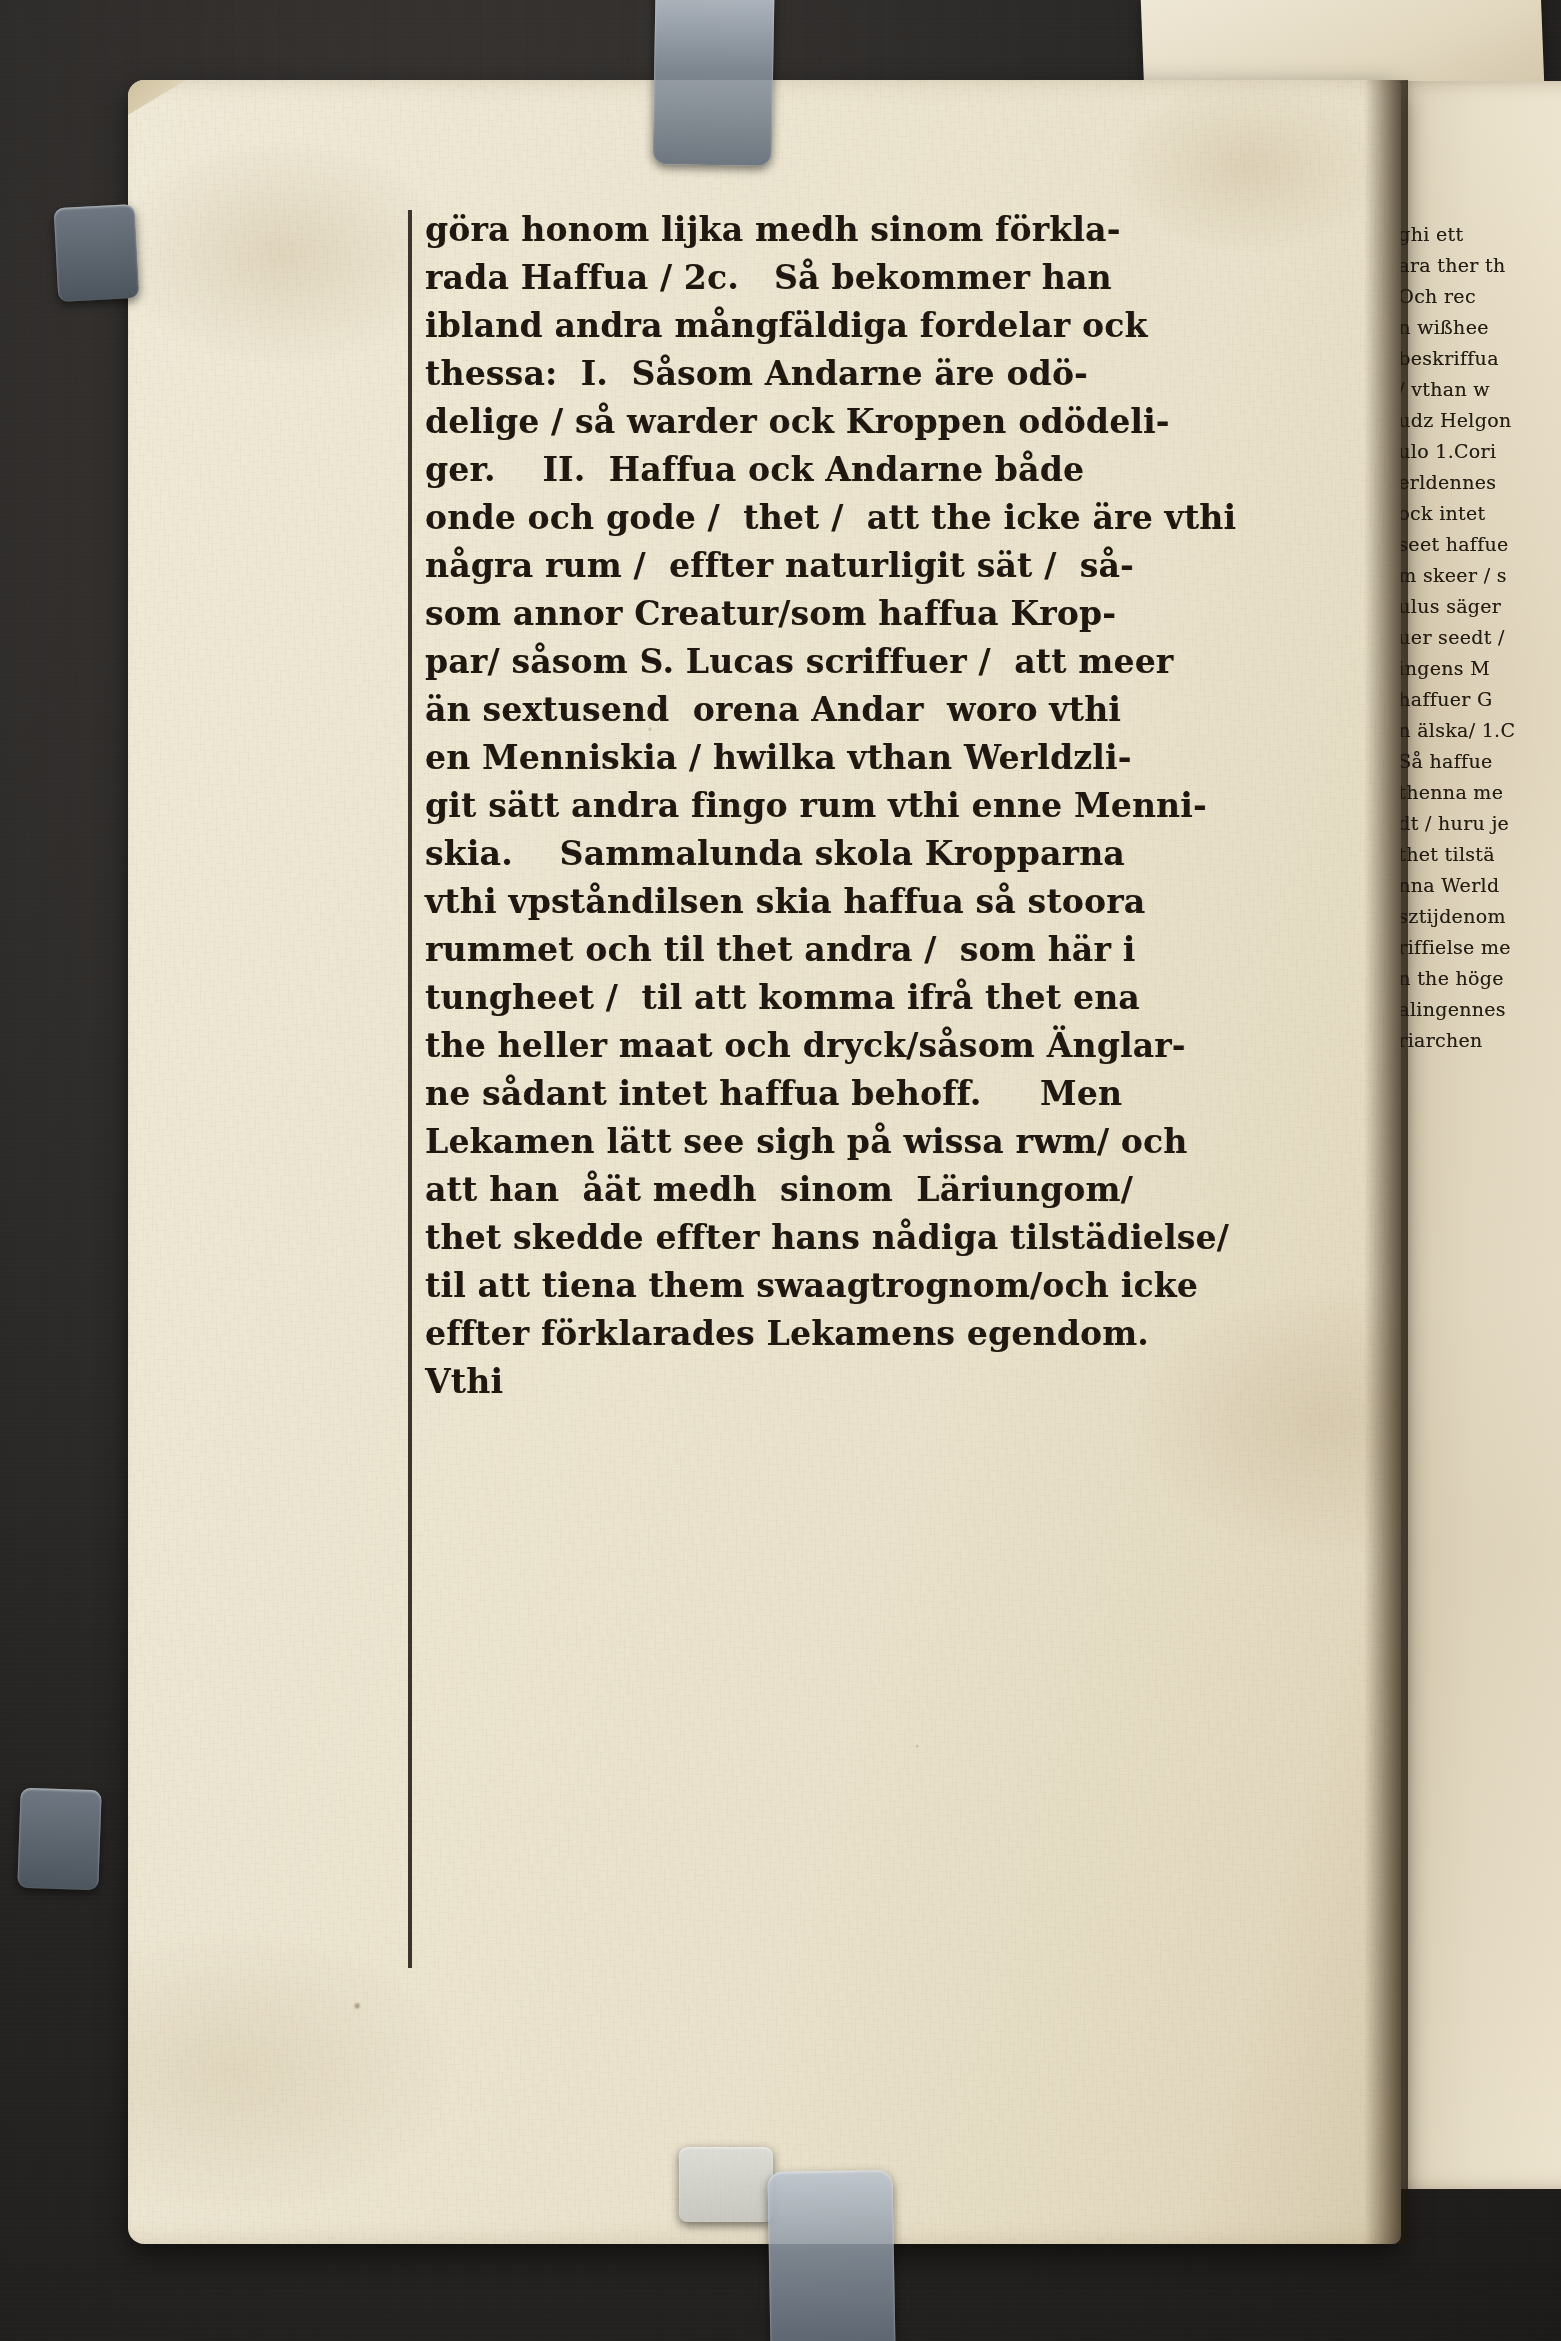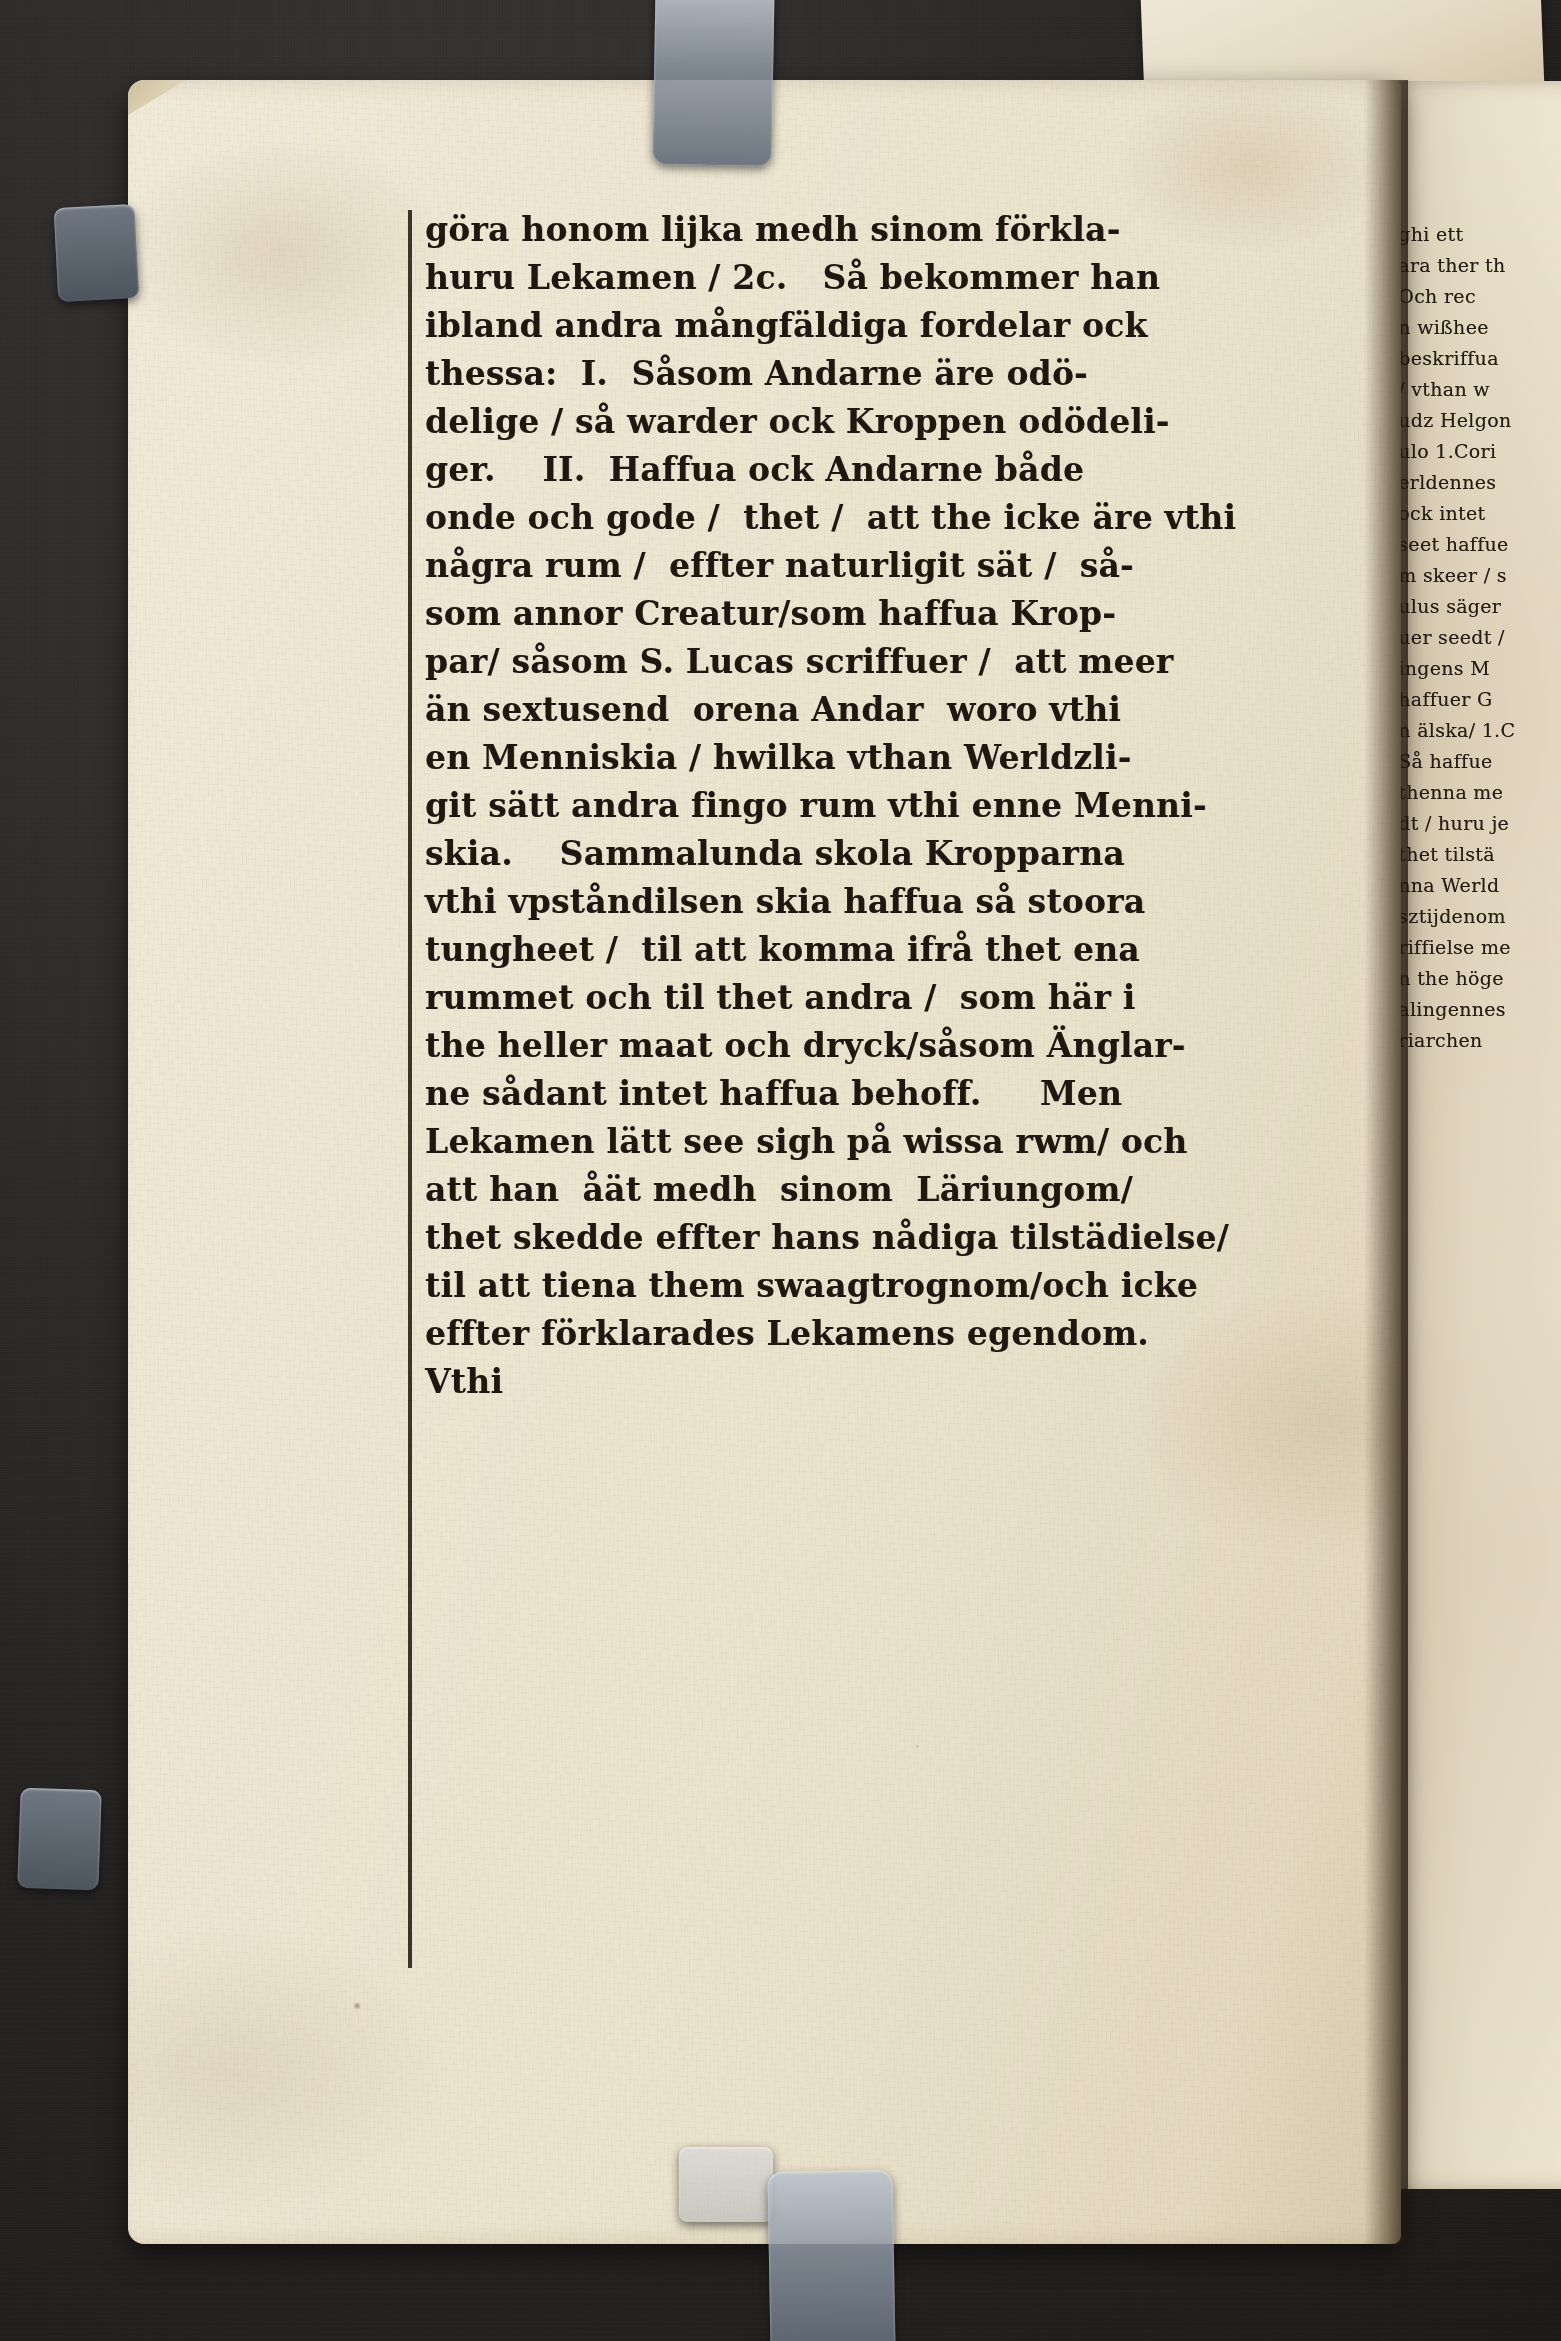--- a/index.html
+++ b/index.html
@@ -249,36 +249,36 @@
     <div class="pm-stains"></div>
     <div class="pm-fiber"></div>
     <div class="corner-fold"></div>
   </div>
 
   <div class="gutter"></div>
   <div class="text-rule"></div>
 
   <div class="text-block">
     <div class="ln">göra honom lijka medh sinom förkla-</div>
-    <div class="ln">huru Lekamen / 2c.   Så bekommer han</div>
+    <div class="ln">rada Haffua / 2c.   Så bekommer han</div>
     <div class="ln">ibland andra mångfäldiga fordelar ock</div>
     <div class="ln">thessa:  I.  Såsom Andarne äre odö-</div>
     <div class="ln">delige / så warder ock Kroppen odödeli-</div>
     <div class="ln">ger.    II.  Haffua ock Andarne både</div>
     <div class="ln">onde och gode /  thet /  att the icke äre vthi</div>
     <div class="ln">några rum /  effter naturligit sät /  så-</div>
     <div class="ln">som annor Creatur/som haffua Krop-</div>
     <div class="ln">par/ såsom S. Lucas scriffuer /  att meer</div>
     <div class="ln">än sextusend  orena Andar  woro vthi</div>
     <div class="ln">en Menniskia / hwilka vthan Werldzli-</div>
     <div class="ln">git sätt andra fingo rum vthi enne Menni-</div>
     <div class="ln">skia.    Sammalunda skola Kropparna</div>
     <div class="ln">vthi vpståndilsen skia haffua så stoora</div>
+    <div class="ln">rummet och til thet andra /  som här i</div>
     <div class="ln">tungheet /  til att komma ifrå thet ena</div>
-    <div class="ln">rummet och til thet andra /  som här i</div>
     <div class="ln">the heller maat och dryck/såsom Änglar-</div>
     <div class="ln">ne sådant intet haffua behoff.     Men</div>
     <div class="ln">Lekamen lätt see sigh på wissa rwm/ och</div>
     <div class="ln">att han  åät medh  sinom  Läriungom/</div>
     <div class="ln">thet skedde effter hans nådiga tilstädielse/</div>
     <div class="ln">til att tiena them swaagtrognom/och icke</div>
     <div class="ln">effter förklarades Lekamens egendom.</div>
     <div class="ln last">Vthi</div>
   </div>
 

